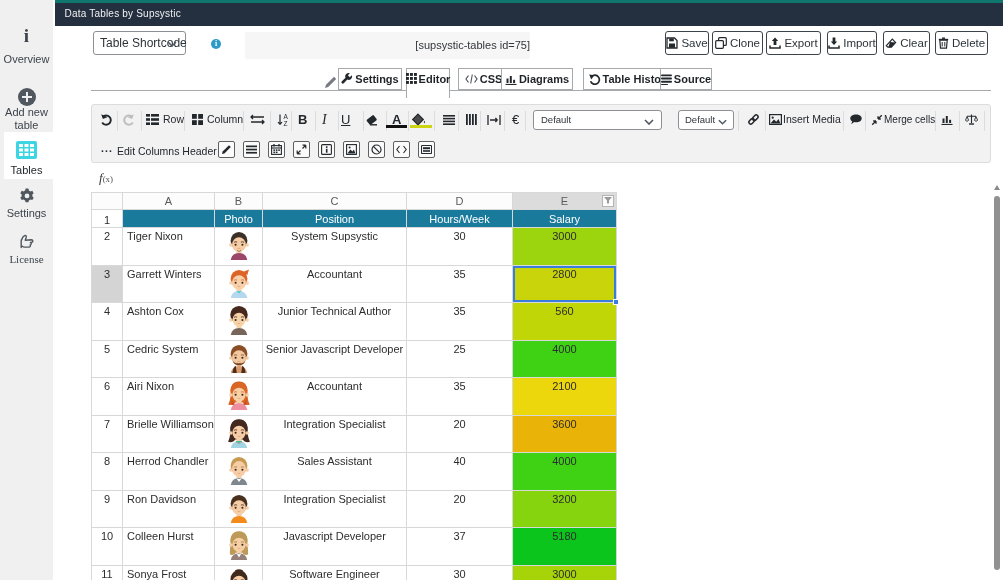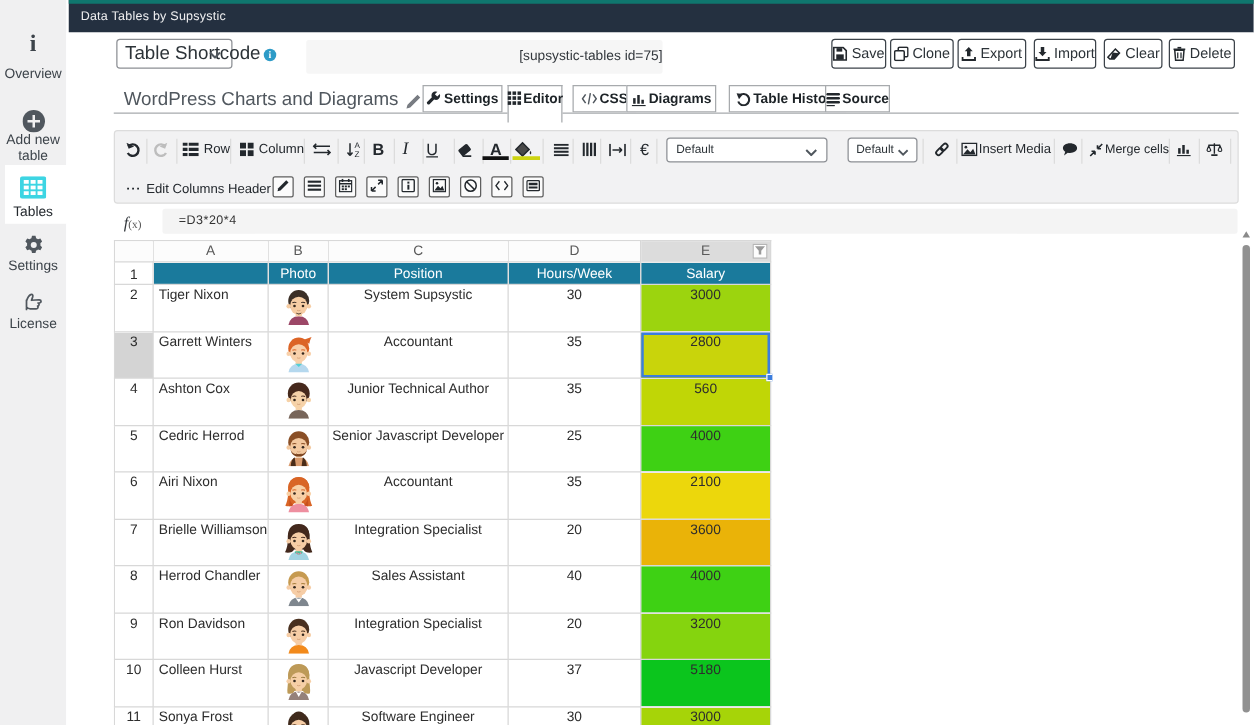--- a/index.html
+++ b/index.html
@@ -4,21 +4,21 @@
 *{margin:0;padding:0;box-sizing:border-box;}
 html,body{width:1003px;height:580px;overflow:hidden;}
 body{font-family:"Liberation Sans",sans-serif;background:#fff;position:relative;}
 #sidebar{position:absolute;left:0;top:0;width:53px;height:580px;background:#f0f0f1;}
 .sbitem{position:absolute;left:0;width:53px;text-align:center;color:#3c434a;font-size:11px;line-height:13px;}
 #sbactive{position:absolute;left:4px;top:132px;width:49px;height:47px;background:#fff;}
 #adminbar{position:absolute;left:54.5px;top:0;width:948.5px;height:26px;background:#243040;border-top:3px solid #0f766e;}
 #adminbar span{position:absolute;left:10px;top:5px;color:#f0f0f1;font-size:10px;letter-spacing:0.2px;}
 #content{position:absolute;left:53px;top:26px;width:950px;height:554px;background:#fff;}
 .sel{position:absolute;border:1px solid #8c8f94;border-radius:3px;background:#fff;color:#2c3338;}
-#shortsel{left:40px;top:5px;width:93px;height:24px;line-height:22px;padding-left:6px;font-size:15px;white-space:nowrap;}
+#shortsel{left:40px;top:5px;width:93px;height:24px;line-height:22px;padding-left:6px;font-size:12px;white-space:nowrap;}
 #infoi{position:absolute;left:158px;top:13px;width:10px;height:10px;border-radius:50%;background:#2d9bc7;color:#fff;font-size:8px;font-weight:bold;text-align:center;line-height:10px;font-family:"Liberation Serif",serif;}
 #graybox{position:absolute;left:192px;top:6px;width:285px;height:27px;background:#f6f6f6;border-radius:2px;color:#32373c;font-size:11px;text-align:right;line-height:27px;}
 .btn{position:absolute;top:5px;height:24px;border:1px solid #3c434a;border-radius:3px;background:#fff;color:#2c3338;font-size:11.5px;display:flex;align-items:center;justify-content:center;white-space:nowrap;}
 .btn svg{margin-right:3px;flex:none;}
 #title{position:absolute;left:46px;top:45px;font-size:15px;color:#50575e;white-space:nowrap;}
 #pencil{position:absolute;left:272px;top:48px;}
 #tabline{position:absolute;left:38px;top:63.5px;width:900px;height:1px;background:#a7aaad;}
 .tab{position:absolute;top:42px;height:22px;border:1px solid #a7aaad;background:#fff;color:#1d2327;font-weight:bold;font-size:11px;display:flex;align-items:center;justify-content:center;white-space:nowrap;z-index:1;}
 .tab svg{margin-right:2px;flex:none;}
 #tabedit{height:30px;border-bottom:none;z-index:2;align-items:flex-start;padding-top:4px;}
@@ -80,21 +80,21 @@
       </svg></div>
     <div class="sbitem" style="top:164px;color:#23282d;">Tables</div>
     <div class="sbitem" style="top:188px;"><svg width="16" height="16" viewBox="0 0 16 16">
         <path d="M6.6,0.6 h2.8 l0.5,1.9 a5.5,5.5 0 0 1 1.5,0.9 l1.9,-0.6 l1.4,2.4 l-1.4,1.4 a5.5,5.5 0 0 1 0,1.7 l1.4,1.4 l-1.4,2.4 l-1.9,-0.6 a5.5,5.5 0 0 1 -1.5,0.9 l-0.5,1.9 h-2.8 l-0.5,-1.9 a5.5,5.5 0 0 1 -1.5,-0.9 l-1.9,0.6 l-1.4,-2.4 l1.4,-1.4 a5.5,5.5 0 0 1 0,-1.7 l-1.4,-1.4 l1.4,-2.4 l1.9,0.6 a5.5,5.5 0 0 1 1.5,-0.9 Z" fill="#50575e"></path>
         <circle cx="8" cy="7.9" r="2.4" fill="#f0f0f1"></circle>
       </svg></div>
     <div class="sbitem" style="top:207px;">Settings</div>
     <div class="sbitem" style="top:231px;"><svg width="17" height="18" viewBox="0 0 17 18">
         <path d="M3.2,9 L3.2,16.5 M3.2,9.8 C3.8,8 5.2,5.2 6.6,4.7 C8.1,4.2 8.6,5.2 8.1,6.7 L7.2,9.2 L13.4,8.8 C15.3,8.8 15.3,11.1 13.6,11.3 L12.4,11.4 C13.8,11.9 13.4,13.7 12.1,13.9 C12.9,14.7 12.2,16.1 11,16.1 L6.2,16.1 C5.2,16.1 4,15.4 3.2,14.6" fill="none" stroke="#50575e" stroke-width="1.4" stroke-linecap="round" stroke-linejoin="round"></path>
       </svg></div>
-    <div class="sbitem" style="top:253px;">License</div>
+    <div class="sbitem" style="top:253px;font-family:Liberation Serif, serif;">License</div>
   </div>
 <div id="adminbar">
     <span>Data Tables by Supsystic</span>
   </div>
 <div id="content">
     <div class="sel" id="shortsel">Table Shortcode<svg width="10" height="6" viewBox="0 0 10 6" style="position:absolute;right:8px;top:9px;">
         <path d="M1,1 L5,5 L9,1" fill="none" stroke="#50575e" stroke-width="1.6"></path>
       </svg></div>
     <div id="infoi">i</div>
     <div id="graybox">[supsystic-tables id=75]</div>
@@ -118,21 +118,20 @@
     <div class="btn" style="left:830px;width:47px;"><svg width="12" height="12" viewBox="0 0 12 12">
         <path d="M2.8,10.2 L1.3,8.7 L7.3,2.2 L10.6,5.5 L6.4,10.2 Z" fill="none" stroke="#23282d" stroke-width="1.2"></path>
         <path d="M5,5.0 L10.6,5.5 L6.4,10.2 L3.4,10.2 Z" fill="#23282d"></path>
       </svg>Clear</div>
     <div class="btn" style="left:882px;width:53px;"><svg width="11" height="12" viewBox="0 0 11 12">
         <path d="M1.8,3.2 h7.4 l-0.7,8 h-6 Z" fill="none" stroke="#23282d" stroke-width="1.2"></path>
         <rect x="0.8" y="1.8" width="9.4" height="1.3" fill="#23282d"></rect>
         <rect x="4" y="0.5" width="3" height="1.4" fill="#23282d"></rect>
         <path d="M4.2,5 v4.5 M6.8,5 v4.5" stroke="#23282d" stroke-width="1"></path>
       </svg>Delete</div>
-    <div id="title">WordPress Charts and Diagrams</div>
     <div id="pencil"><svg width="13" height="12" viewBox="0 0 13 12">
         <path d="M0,12 L1,8.8 L9,0.8 L11.2,3 L3.2,11 Z M6,3 L9,6" fill="#787c82"></path>
       </svg></div>
     <div id="tabline"></div>
     <div class="tab" style="left:285px;width:64px;"><svg width="12" height="12" viewBox="0 0 12 12">
         <path d="M10.8,2.2 A3.4,3.4 0 0 1 6.3,6.6 L2.8,10.2 A1.3,1.3 0 0 1 0.9,8.3 L4.5,4.8 A3.4,3.4 0 0 1 8.9,0.3 L6.9,2.3 L8.8,4.2 Z" fill="#23282d"></path>
       </svg>Settings</div>
     <div class="tab" id="tabedit" style="left:353px;width:44px;"><svg width="11" height="11" viewBox="0 0 11 11">
         <g fill="#23282d">
           <rect x="0" y="0" width="2.9" height="2.9"></rect>
@@ -339,21 +338,20 @@
       <span class="tbox" style="left:301px"><svg width="11" height="9" viewBox="0 0 11 9">
           <path d="M3.5,1 L0.8,4.5 L3.5,8 M7.5,1 L10.2,4.5 L7.5,8" fill="none" stroke="#23282d" stroke-width="1.1"></path>
         </svg></span>
       <span class="tbox" style="left:326px"><svg width="11" height="11" viewBox="0 0 11 11">
           <rect x="0.5" y="1.5" width="10" height="8" rx="0.8" fill="none" stroke="#23282d" stroke-width="1.1"></rect>
           <rect x="2" y="3.2" width="7" height="2" fill="#23282d"></rect>
           <rect x="2" y="6.2" width="7" height="1.6" fill="#23282d"></rect>
         </svg></span>
     </div>
     <div id="fx">f<span style="font-size:9px;font-style:normal;color:#555;">(x)</span></div>
-    <div id="finput">=D3*20*4</div>
     <div id="sheetwrap">
       <table id="sheet">
         <colgroup>
           <col style="width:31px">
           <col style="width:92px">
           <col style="width:48px">
           <col style="width:144px">
           <col style="width:106px">
           <col style="width:104px">
         </colgroup>
@@ -434,21 +432,21 @@
                 <path d="M11.8,24.5 Q15,22.8 18.2,24.2" stroke="#46291c" stroke-width="1.7" fill="none"></path>
                 <path d="M25.8,24.2 Q29,22.8 32.2,24.5" stroke="#46291c" stroke-width="1.7" fill="none"></path>
                 <path d="M19.2,36.5 Q22,38 24.8,36.5" stroke="#d8a47c" stroke-width="1.5" fill="none"></path>
               </svg></td>
             <td class="pos">Junior Technical Author</td>
             <td class="hrs">35</td>
             <td class="sal" style="background:#c0d606">560</td>
           </tr>
           <tr class="dr">
             <td class="rn">5</td>
-            <td class="nm">Cedric Herrod</td>
+            <td class="nm">Cedric System</td>
             <td class="ph"><svg width="22" height="30" viewBox="0 0 44 60">
                 <path d="M5.5,60 Q8,46 22,46 Q36,46 38.5,60 Z" fill="#d99b6e"></path>
                 <path d="M9,60 Q10,48 15.5,45.5 L17.5,60 Z" fill="#4a2c18"></path>
                 <path d="M35,60 Q34,48 28.5,45.5 L26.5,60 Z" fill="#4a2c18"></path>
                 <path d="M17,36 h10 v10 h-10 Z" fill="#f3c9a0"></path>
                 <ellipse cx="22" cy="21.5" rx="16.8" ry="17.5" fill="#8a4f26"></ellipse>
                 <circle cx="5.8" cy="30" r="3.5" fill="#f3c9a0"></circle>
                 <circle cx="38.2" cy="30" r="3.5" fill="#f3c9a0"></circle>
                 <ellipse cx="22" cy="29.3" rx="13.8" ry="14.6" fill="#f3c9a0"></ellipse>
                 <path d="M8.5,30 C9,39.5 13.5,44.5 22,44.5 C30.5,44.5 35,39.5 35.5,30 C35,38 30.5,41 22,41 C13.5,41 9,38 8.5,30 Z" fill="#7b4420"></path>

